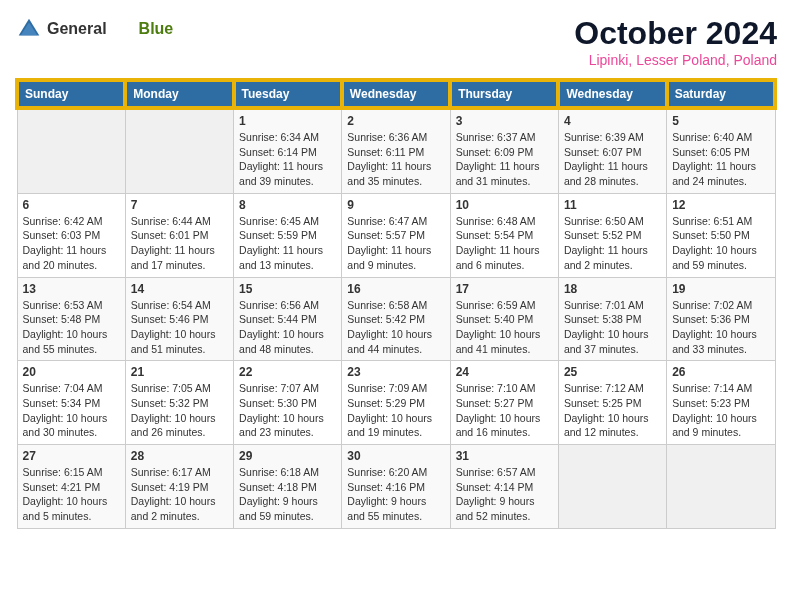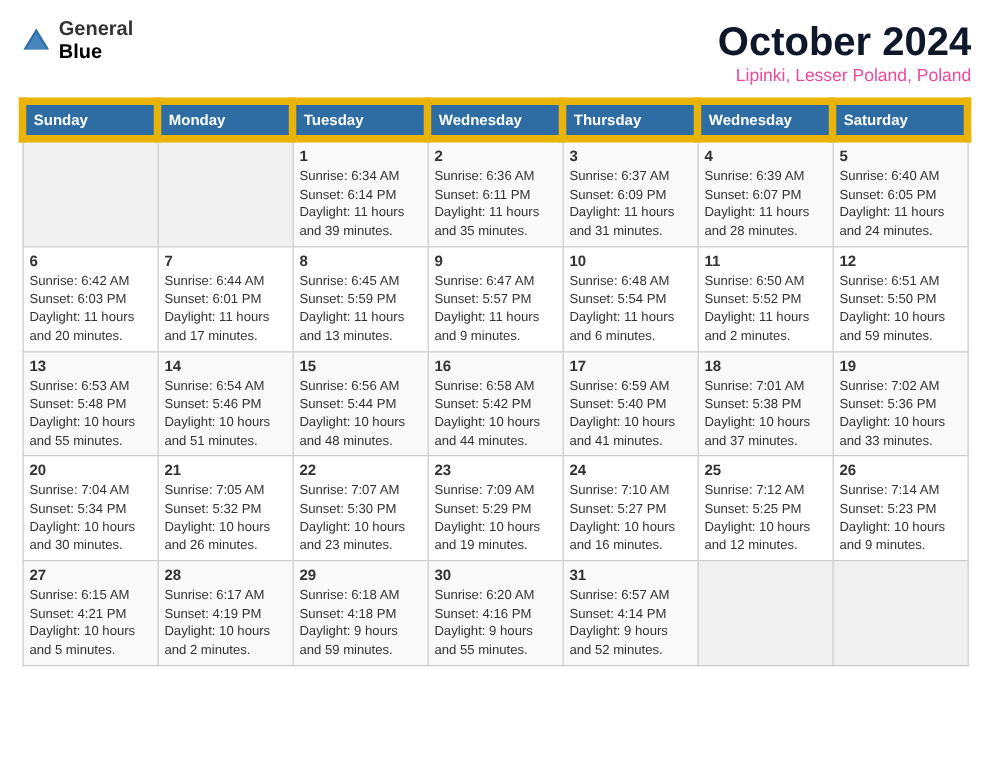--- a/index.html
+++ b/index.html
@@ -16,32 +16,33 @@
       align-items: flex-start;
       margin-bottom: 10px;
     }
     .logo {
       display: flex;
       align-items: center;
       gap: 4px;
     }
     .logo-text {
       display: flex;
-      flex-direction: column;
       line-height: 1.1;
+      gap: 12px;
     }
     .logo-general {
       font-size: 16px;
       font-weight: bold;
       color: #333;
     }
     .logo-blue {
       font-size: 16px;
       font-weight: bold;
-      color: #000000;
+      color: #4d7c0f;
+      margin-left: 20px;
     }
     .logo-icon {
       width: 28px;
       height: 28px;
     }
     .title-block {
       text-align: right;
     }
     .title-month {
       font-size: 32px;
@@ -57,21 +58,21 @@
       border-collapse: collapse;
       font-size: 11px;
     }
     .calendar thead th {
       background: #2e6da4;
       color: #fff;
       padding: 5px 6px;
       text-align: left;
       font-size: 12px;
       font-weight: bold;
-      border: 6px solid #eab308;
+      border: 4px solid #eab308;
     }
     .calendar tbody td {
       border: 1px solid #ccc;
       vertical-align: top;
       padding: 4px 5px;
       width: 108px;
       min-height: 70px;
       background: #fff;
     }
     .calendar tbody tr:nth-child(odd) td {

